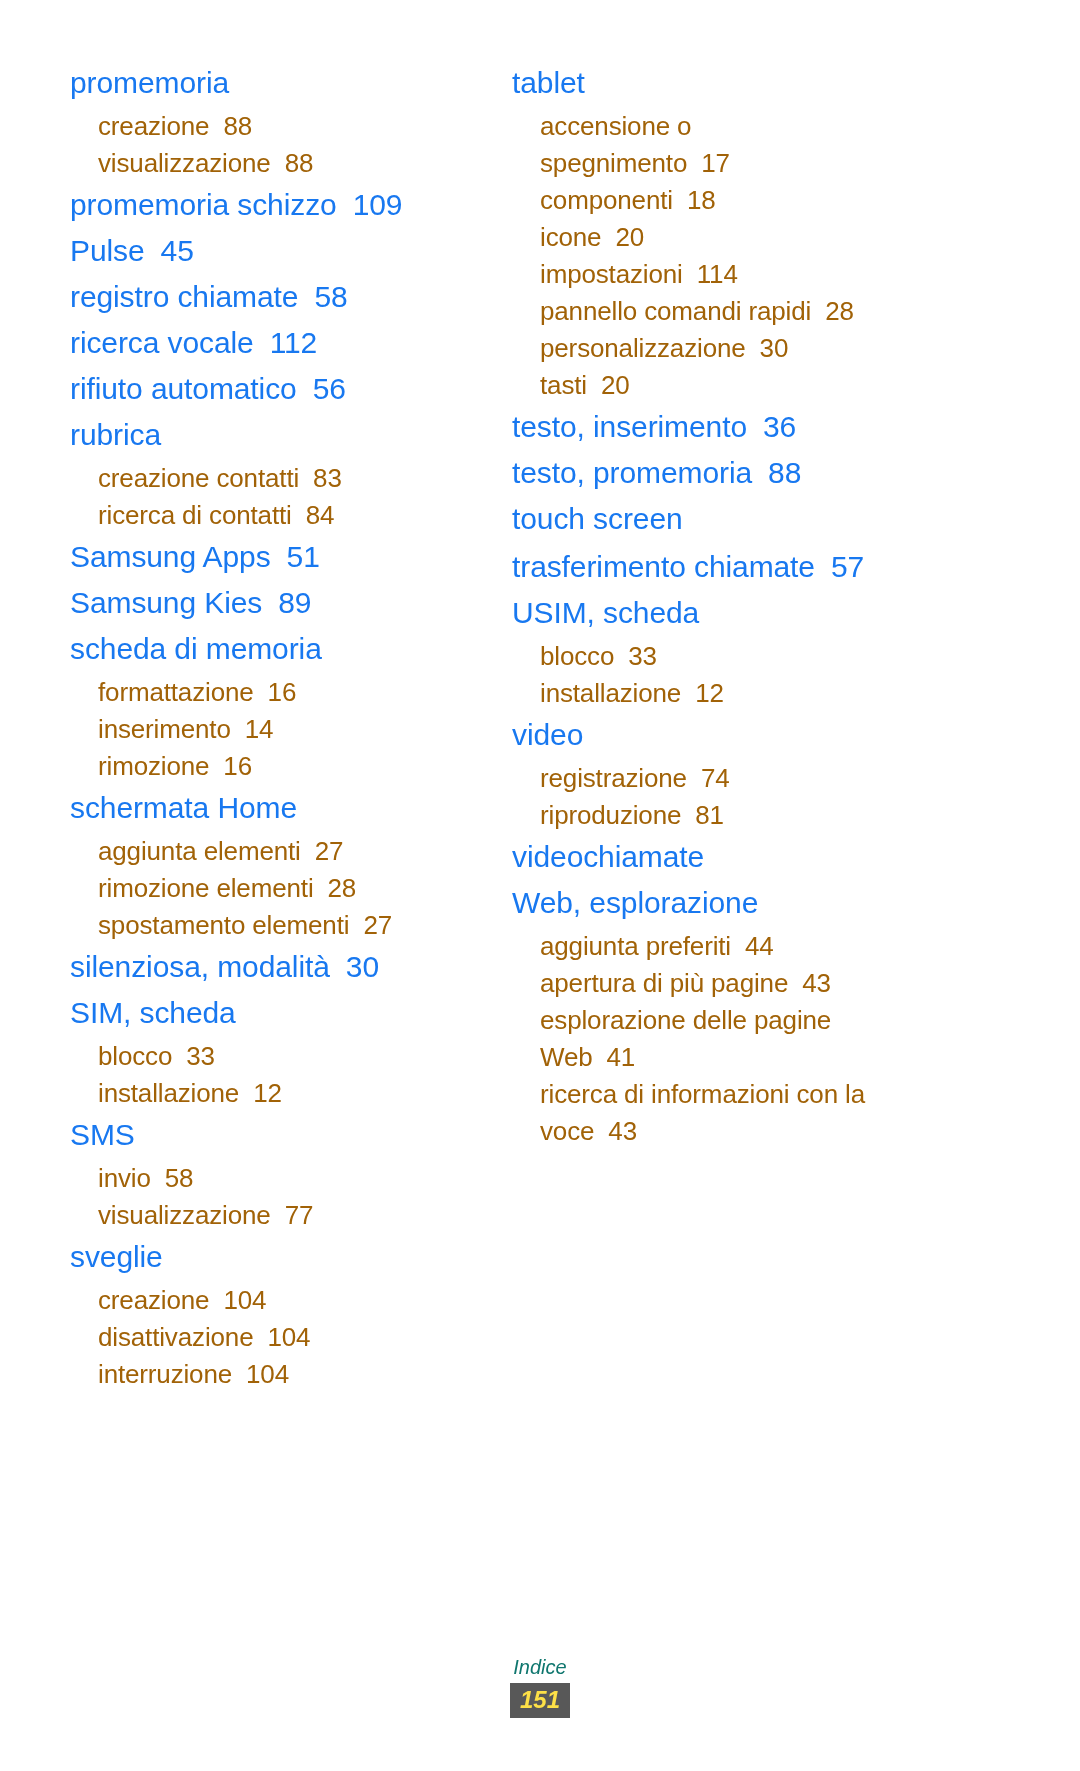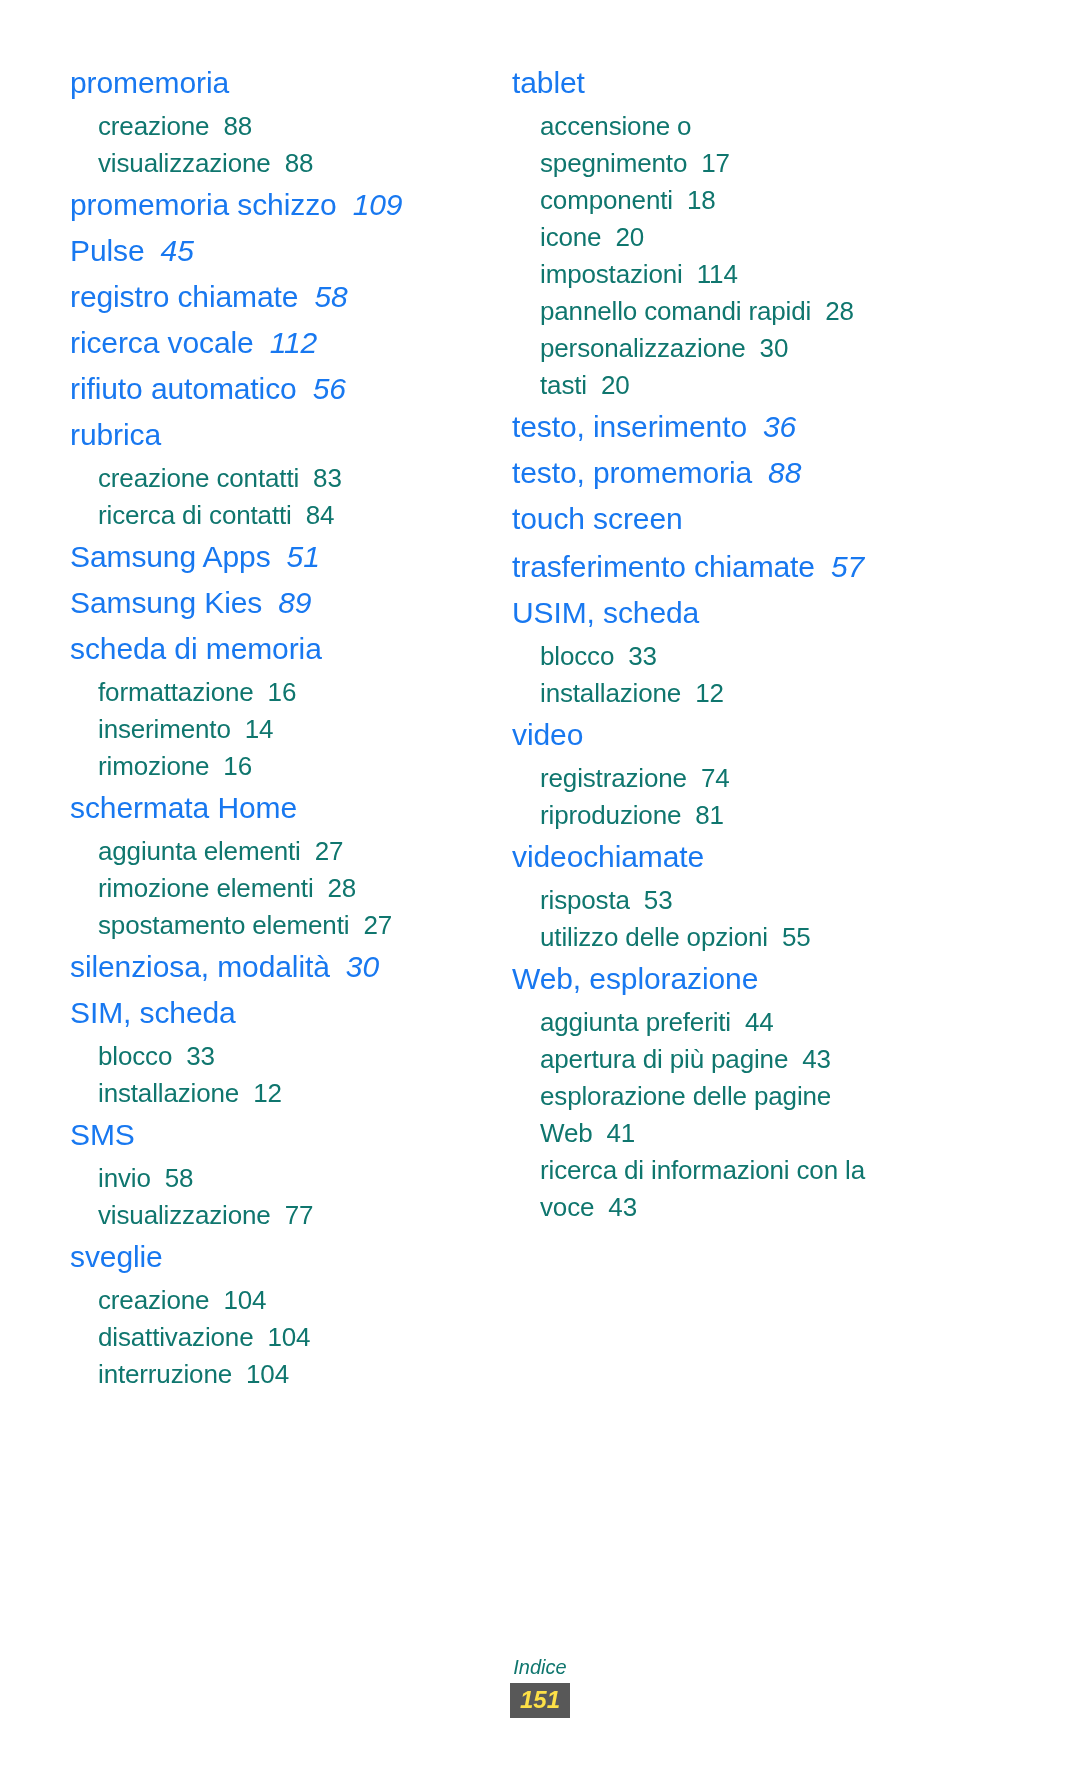--- a/index.html
+++ b/index.html
@@ -46,30 +46,29 @@
 
   .entry-head {
     color: #1878f0;
     font-size: 30px;
     line-height: 46px;
     white-space: nowrap;
     letter-spacing: -0.1px;
   }
   .entry-head .pg {
     margin-left: 16px;
-    font-style: italic;
   }
 
   .subs {
     margin: 0;
     padding: 0;
     list-style: none;
   }
   .sub {
-    color: #0f766e;
+    color: #a16207;
     font-size: 26px;
     line-height: 37px;
     padding-left: 28px;
     white-space: nowrap;
     letter-spacing: -0.15px;
   }
   .sub .pg {
     margin-left: 14px;
   }
   
@@ -236,24 +235,20 @@
         </div>
         <div class="entry">
           <div class="entry-head"><span>video</span></div>
           <ul class="subs">
             <li class="sub"><span>registrazione</span><span class="pg">74</span></li>
             <li class="sub"><span>riproduzione</span><span class="pg">81</span></li>
           </ul>
         </div>
         <div class="entry">
           <div class="entry-head"><span>videochiamate</span></div>
-          <ul class="subs">
-            <li class="sub"><span>risposta</span><span class="pg">53</span></li>
-            <li class="sub"><span>utilizzo delle opzioni</span><span class="pg">55</span></li>
-          </ul>
         </div>
         <div class="entry">
           <div class="entry-head"><span>Web, esplorazione</span></div>
           <ul class="subs">
             <li class="sub"><span>aggiunta preferiti</span><span class="pg">44</span></li>
             <li class="sub"><span>apertura di più pagine</span><span class="pg">43</span></li>
             <li class="sub"><span>esplorazione delle pagine</span></li>
             <li class="sub wrap"><span>Web</span><span class="pg">41</span></li>
             <li class="sub"><span>ricerca di informazioni con la</span></li>
             <li class="sub wrap"><span>voce</span><span class="pg">43</span></li>

